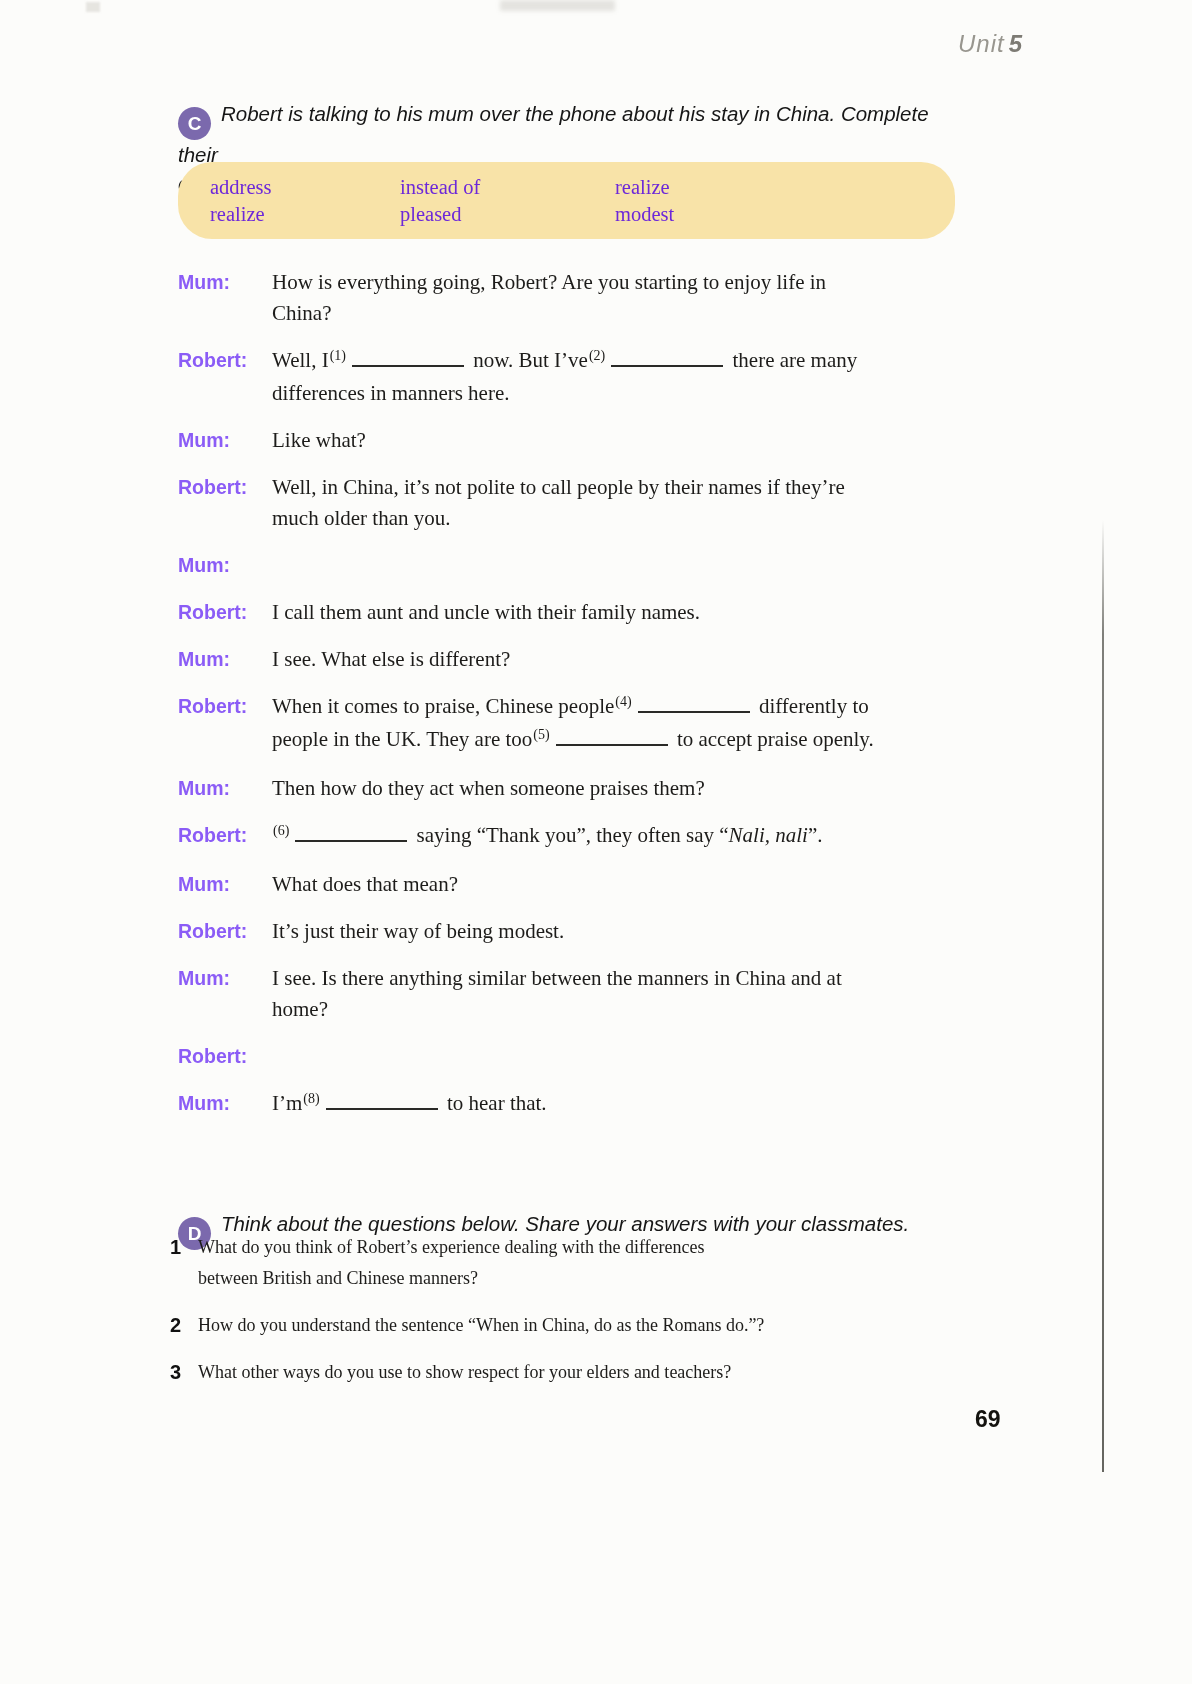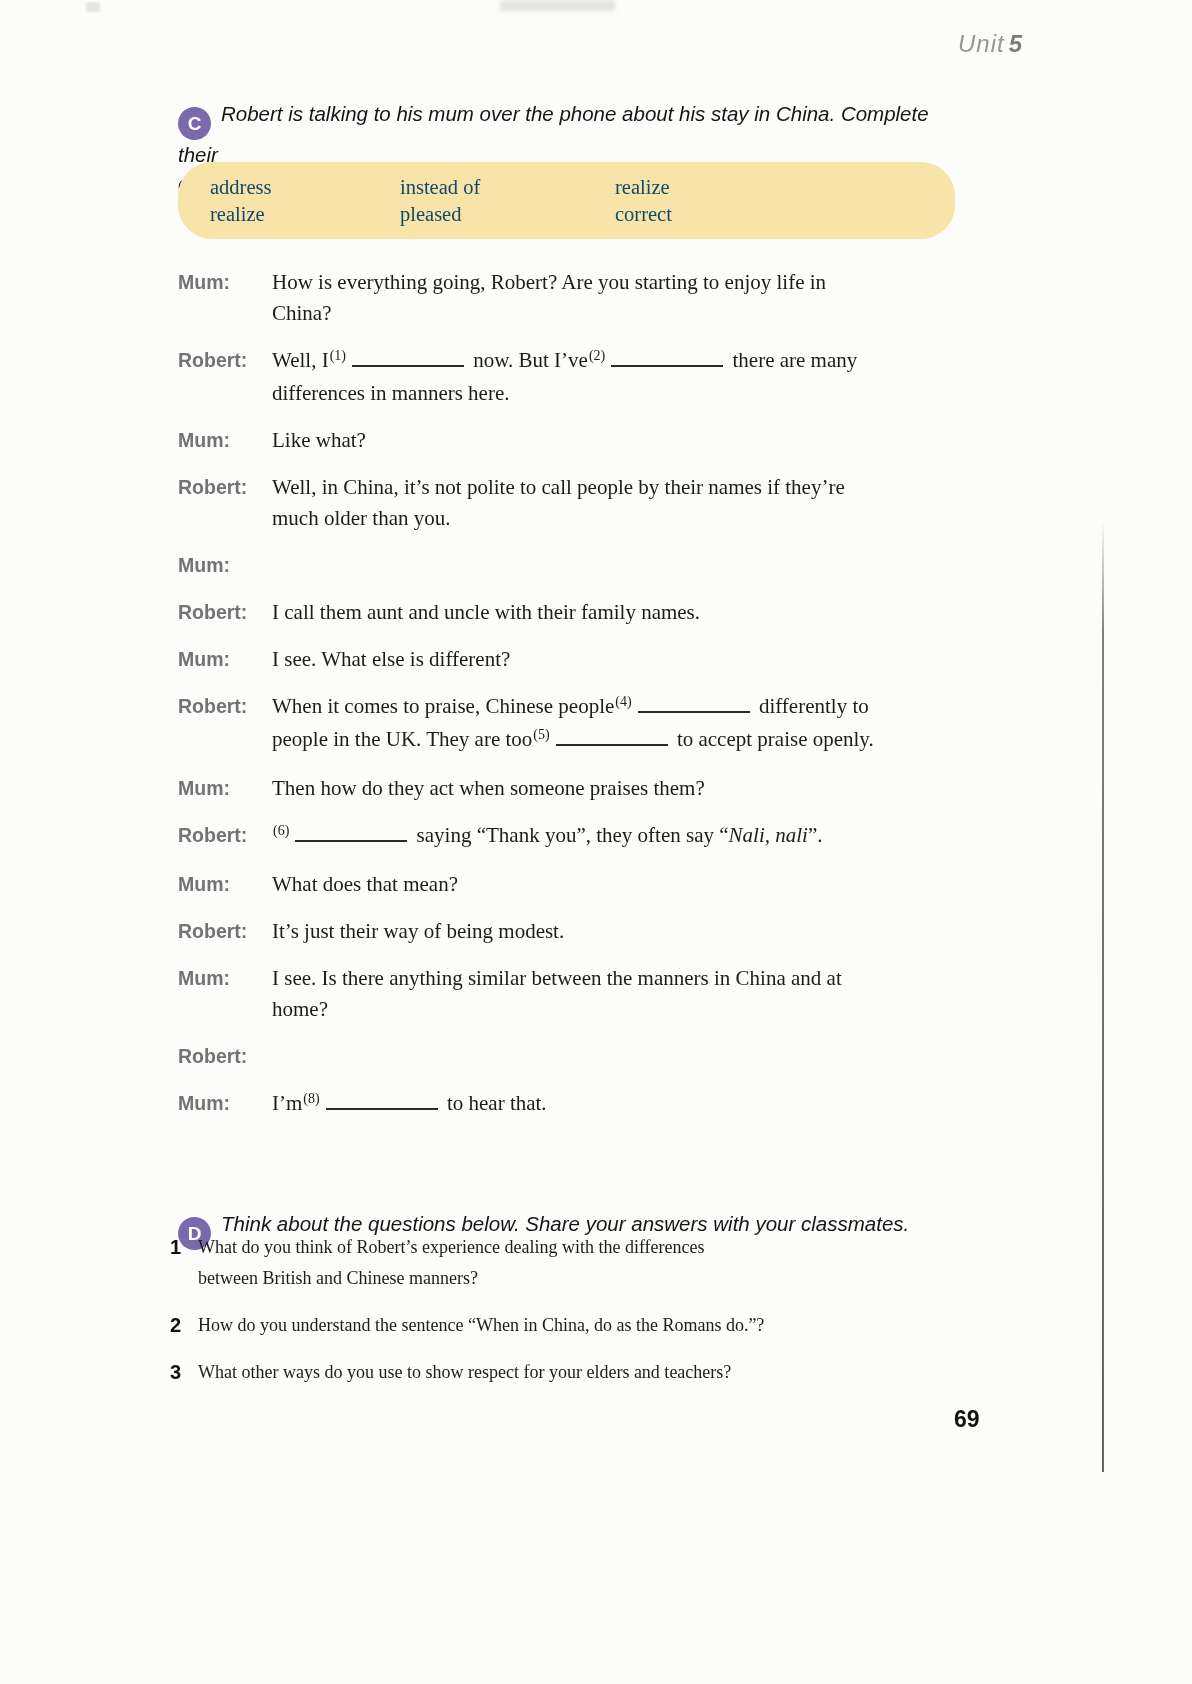--- a/index.html
+++ b/index.html
@@ -45,46 +45,46 @@
     font-size:19px;line-height:33px;text-align:center;
     margin-right:10px;vertical-align:-9px;
   }
   
   .word-box{
     position:absolute;left:178px;top:162px;width:777px;height:77px;
     background:var(--word-box-bg);border-radius:34px;
     display:grid;grid-template-columns:190px 215px 185px 1fr;
     padding:12px 0 0 32px;box-sizing:border-box;
   }
-  .wb-word{font-size:20.5px;line-height:27px;color:#0c4a6e;}
+  .wb-word{font-size:20.5px;line-height:27px;color:#6d28d9;}
   
   .dialogue{position:absolute;left:178px;top:267px;width:784px;}
   .turn{display:grid;grid-template-columns:94px 1fr;margin-bottom:16px;}
   .speaker{
     font-family:"Liberation Sans", sans-serif;font-weight:bold;
-    font-size:19.5px;line-height:31px;color:#737373;
+    font-size:19.5px;line-height:31px;color:#8b5cf6;
   }
   .line{font-size:21px;line-height:31px;color:var(--ink);}
   .line em{font-style:italic;}
   .sup{font-size:14px;position:relative;top:-7px;margin:0 2px 0 1px;}
   .blank{
     display:inline-block;width:112px;height:14px;
     border-bottom:2px solid #2a2a27;margin:0 4px;
   }
   
   .questions{position:absolute;left:170px;top:1232px;width:800px;}
   .question{display:grid;grid-template-columns:28px 1fr;margin-bottom:16px;}
   .q-num{
     font-family:"Liberation Sans", sans-serif;font-weight:bold;
     font-size:20px;line-height:31px;color:#111;
   }
   .q-text{font-size:18px;line-height:31px;}
   
   .page-number{
-    position:absolute;left:954px;top:1406px;
+    position:absolute;left:975px;top:1406px;
     font-family:"Liberation Sans", sans-serif;font-weight:bold;
     font-size:23px;color:#14130f;
   }
 </style>
 </head>
 <body>
 
 <div class="smudge-top"></div>
 <div class="smudge-corner"></div>
 <div class="page-edge-line"></div>
@@ -97,21 +97,21 @@
     <div class="wb-col">
       <div class="wb-word">address</div>
       <div class="wb-word">realize</div>
     </div>
     <div class="wb-col">
       <div class="wb-word">instead of</div>
       <div class="wb-word">pleased</div>
     </div>
     <div class="wb-col">
       <div class="wb-word">realize</div>
-      <div class="wb-word">correct</div>
+      <div class="wb-word">modest</div>
     </div>
   </div>
 
 <div class="dialogue">
     <div class="turn">
       <span class="speaker">Mum:</span>
       <span class="line">How is everything going, Robert? Are you starting to enjoy life in<br>China?</span>
     </div>
     <div class="turn">
       <span class="speaker">Robert:</span>

